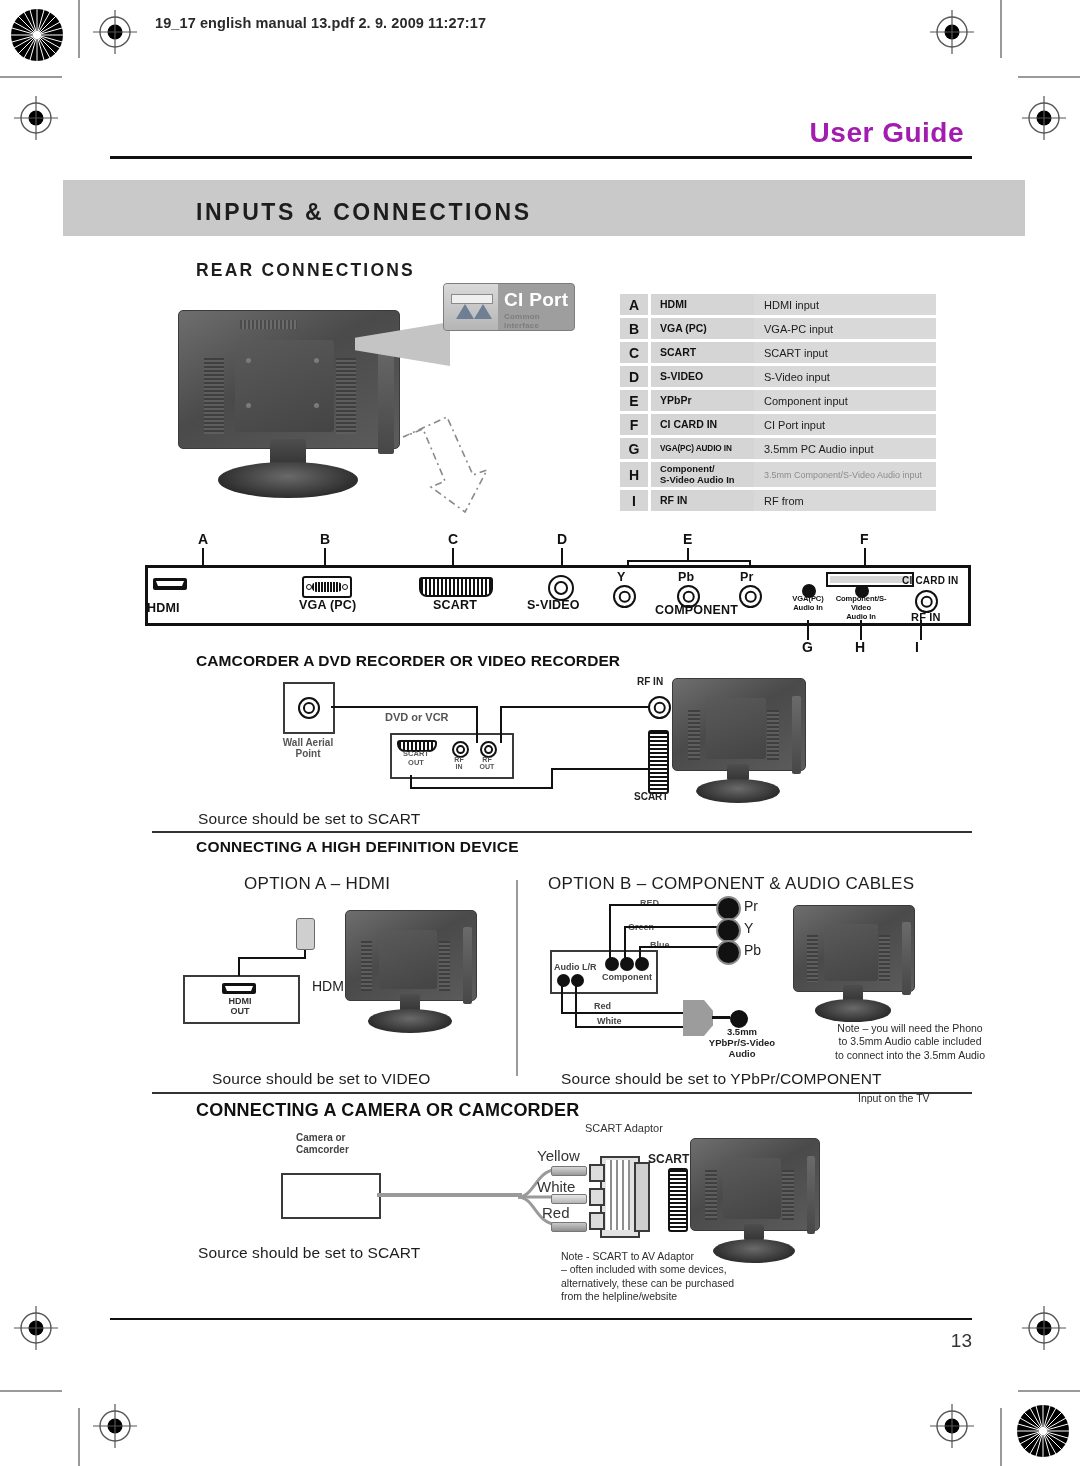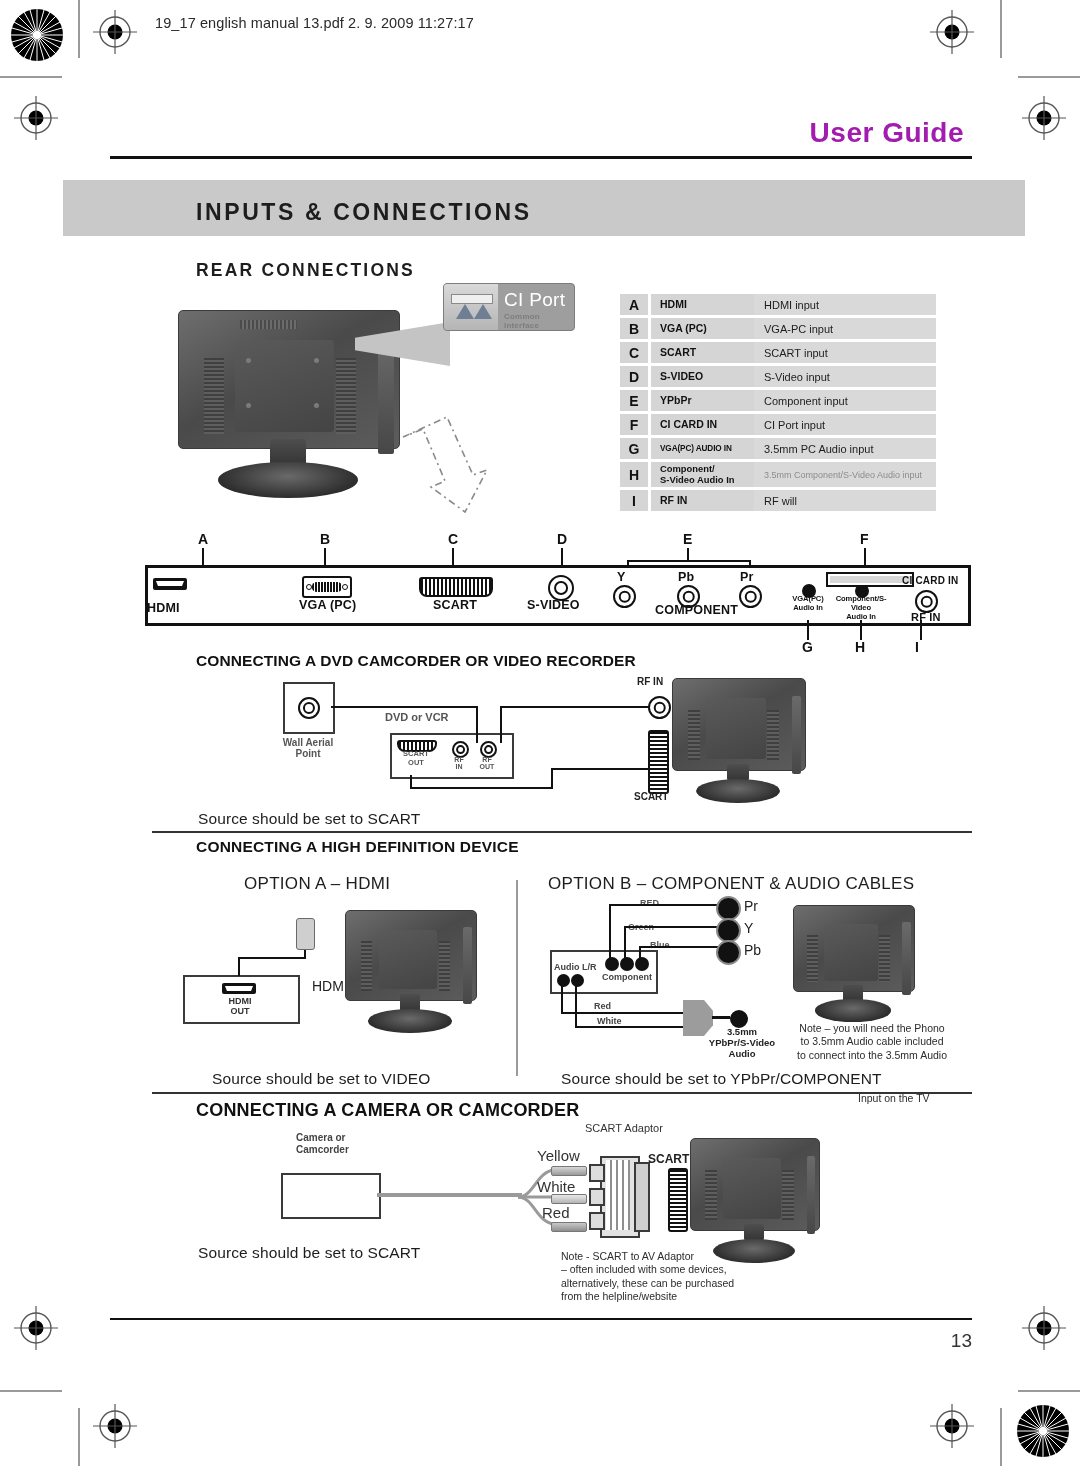--- a/index.html
+++ b/index.html
@@ -13,21 +13,21 @@
   .abs{position:absolute;}
 
   
   .reg-cross{width:44px;height:44px;}
   .reg-rosette{width:54px;height:54px;}
   .trimline{background:#9a9a9a;}
 
   
   .slug{
     position:absolute;left:155px;top:15px;
-    font-size:14.5px;letter-spacing:.1px;color:#2a2a2a;white-space:nowrap;
+    font-size:14.5px;letter-spacing:.1px;color:#2a2a2a;white-space:nowrap;font-weight:bold;
   }
 
   .userguide{
     position:absolute;right:116px;top:117px;
     font-size:28px;font-weight:bold;letter-spacing:.5px;color:#a21caf;
   }
   .rule-top{
     position:absolute;left:110px;top:156px;width:862px;height:3px;background:#111;
   }
 
@@ -88,21 +88,21 @@
     background:linear-gradient(#d9d9d9,#b5b5b5);
   }
   .ciport .card{
     position:absolute;left:7px;top:10px;width:40px;height:8px;background:#efefef;border:1px solid #8a8a8a;
   }
   .ciport .slotA{position:absolute;left:12px;top:20px;width:0;height:0;
     border-left:9px solid transparent;border-right:9px solid transparent;border-bottom:15px solid #6f7f93;}
   .ciport .slotB{position:absolute;left:30px;top:20px;width:0;height:0;
     border-left:9px solid transparent;border-right:9px solid transparent;border-bottom:15px solid #6f7f93;}
   .ciport .ptxt{
-    position:absolute;left:60px;top:5px;font-size:19px;font-weight:normal;color:#ffffff;letter-spacing:.3px;
+    position:absolute;left:60px;top:5px;font-size:19px;font-weight:bold;color:#ffffff;letter-spacing:.3px;
   }
   .ciport .psub{
     position:absolute;left:60px;top:28px;font-size:8px;font-weight:bold;color:#7d7d7d;letter-spacing:.2px;
   }
   .pointer{
     position:absolute;left:330px;top:330px;width:120px;height:52px;
     background:#c4c4c4;
     clip-path:polygon(0% 36%,100% 0%,100% 100%,0% 64%);
   }
 
@@ -399,21 +399,21 @@
   </div>
   <div class="lrow tall">
     <div class="lcell lkey">H</div>
     <div class="lcell lmid two" style="white-space:pre-line;">Component/
 S-Video Audio In</div>
     <div class="lcell lval faint">3.5mm Component/S-Video Audio input</div>
   </div>
   <div class="lrow">
     <div class="lcell lkey">I</div>
     <div class="lcell lmid">RF IN</div>
-    <div class="lcell lval">RF will</div>
+    <div class="lcell lval">RF from</div>
   </div>
 </div>
 
 <div class="letter" style="left:198px;top:531px;">A</div>
 <div class="letter" style="left:320px;top:531px;">B</div>
 <div class="letter" style="left:448px;top:531px;">C</div>
 <div class="letter" style="left:557px;top:531px;">D</div>
 <div class="letter" style="left:683px;top:531px;">E</div>
 <div class="letter" style="left:860px;top:531px;">F</div>
 
@@ -476,21 +476,21 @@
   </div>
 <div class="plabel" style="left:911px;top:611px;font-size:11px;">RF IN</div>
 
 <div class="lead" style="left:807px;top:620px;height:20px;"></div>
 <div class="lead" style="left:860px;top:620px;height:20px;"></div>
 <div class="lead" style="left:920px;top:620px;height:20px;"></div>
 <div class="letter" style="left:802px;top:639px;">G</div>
 <div class="letter" style="left:855px;top:639px;">H</div>
 <div class="letter" style="left:915px;top:639px;">I</div>
 
-<div class="h3" style="left:196px;top:652px;font-size:15.5px;letter-spacing:.1px;">CONNECTING A DVD CAMCORDER OR VIDEO RECORDER</div>
+<div class="h3" style="left:196px;top:652px;font-size:15.5px;letter-spacing:.1px;">CAMCORDER A DVD RECORDER OR VIDEO RECORDER</div>
 
 <div class="box" style="left:283px;top:682px;width:48px;height:48px;"></div>
 <div class="rca" style="left:298px;top:697px;width:18px;height:18px;">
     <i></i>
   </div>
 <div class="lbl2" style="left:280px;top:737px;font-size:10px;font-weight:bold;white-space:pre-line;text-align:center;width:56px;color:#555;">Wall Aerial
 Point</div>
 
 <div class="lbl2" style="left:385px;top:711px;font-size:11px;font-weight:bold;color:#555;">DVD or VCR</div>
 <div class="box" style="left:390px;top:733px;width:120px;height:42px;"></div>
@@ -611,21 +611,21 @@
 <div class="tv" style="left:793px;top:905px;width:120px;height:118px;">
   <div class="body"></div>
   <div class="plate"></div>
   <div class="vent"></div>
   <div class="vent vent2"></div>
   <div class="panelr"></div>
   <div class="neck"></div>
   <div class="base"></div>
 </div>
 
-<div class="note" style="left:796px;top:1022px;white-space:pre-line;text-align:center;width:152px;">Note – you will need the Phono
+<div class="note" style="left:834px;top:1022px;white-space:pre-line;text-align:center;width:152px;">Note – you will need the Phono
 to 3.5mm Audio cable included
 to connect into the 3.5mm Audio</div>
 
 <div class="caption" style="left:561px;top:1070px;">Source should be set to YPbPr/COMPONENT</div>
 <div class="note" style="left:858px;top:1092px;">Input on the TV</div>
 
 <div class="hr" style="left:152px;top:1092px;width:820px;"></div>
 
 <div class="h3" style="left:196px;top:1100px;font-size:18px;">CONNECTING A CAMERA OR CAMCORDER</div>
 

